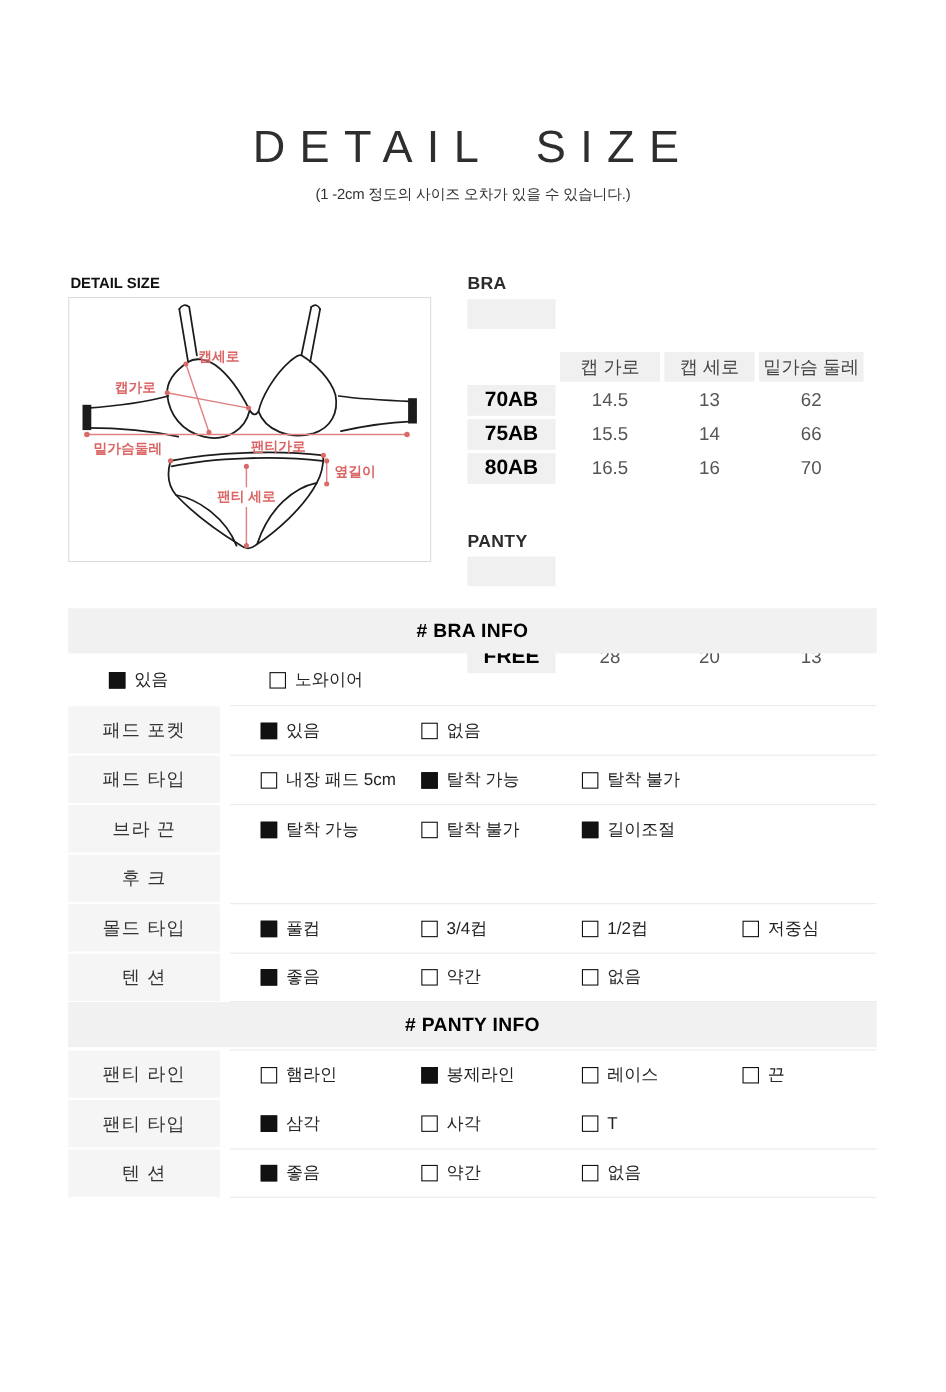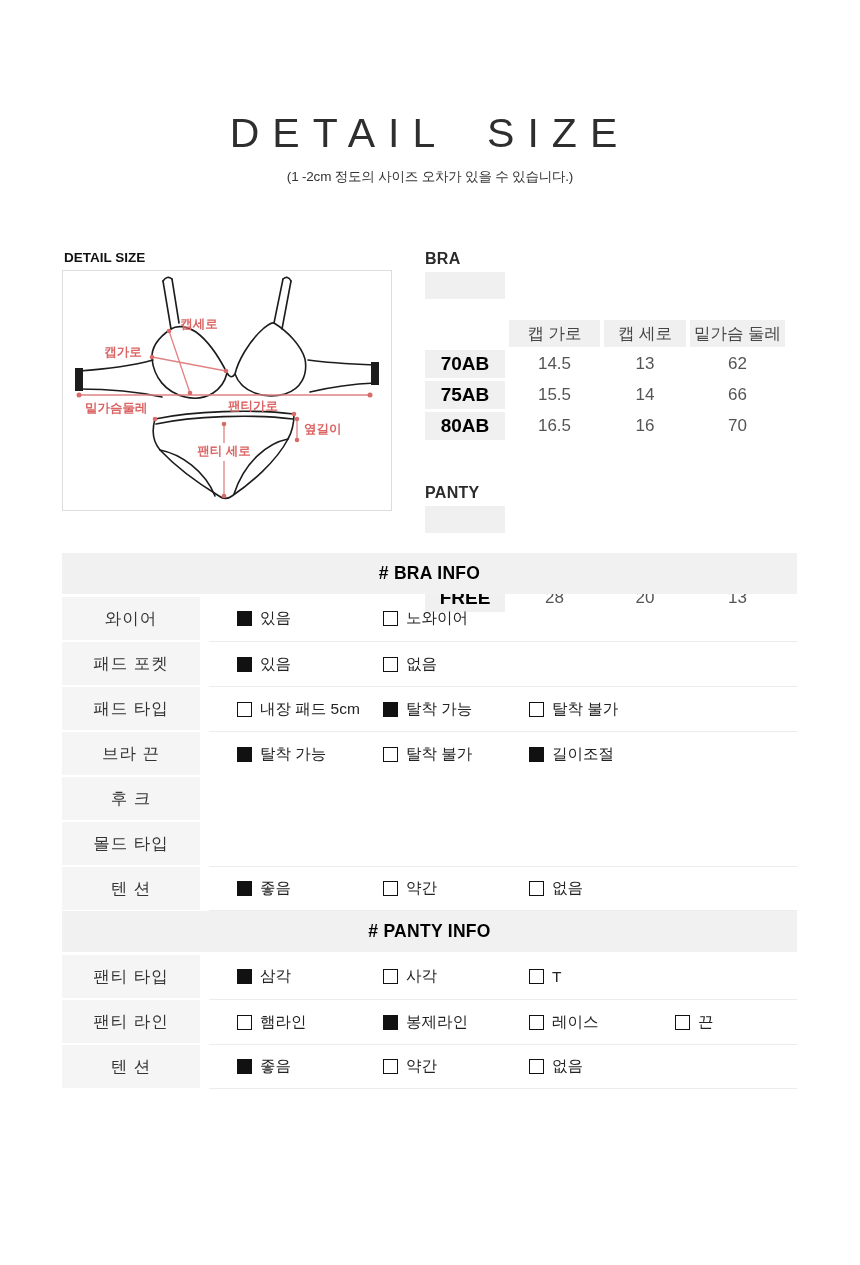--- a/index.html
+++ b/index.html
@@ -176,21 +176,20 @@
           <div class="st-cell st-value">28</div>
           <div class="st-cell st-value">20</div>
           <div class="st-cell st-value">13</div>
         </div>
       </div>
     </div>
 
   <div class="info-table" id="info-table">
       <div class="info-header"># BRA INFO</div>
       <div class="info-row first">
-        <div class="info-label">와이어</div>
         <div class="info-content">
           <div class="cb-item">
             <span class="cb checked"></span>
             <span class="cb-text">있음</span>
           </div>
           <div class="cb-item">
             <span class="cb"></span>
             <span class="cb-text">노와이어</span>
           </div>
         </div>
@@ -240,77 +239,95 @@
             <span class="cb checked"></span>
             <span class="cb-text">길이조절</span>
           </div>
         </div>
       </div>
       <div class="info-row">
         <div class="info-label">후 크</div>
       </div>
       <div class="info-row">
         <div class="info-label">몰드 타입</div>
+        <div class="info-content">
+          <div class="cb-item">
+            <span class="cb checked"></span>
+            <span class="cb-text">풀컵</span>
+          </div>
+          <div class="cb-item">
+            <span class="cb"></span>
+            <span class="cb-text">3/4컵</span>
+          </div>
+          <div class="cb-item">
+            <span class="cb"></span>
+            <span class="cb-text">1/2컵</span>
+          </div>
+          <div class="cb-item">
+            <span class="cb"></span>
+            <span class="cb-text">저중심</span>
+          </div>
+        </div>
       </div>
       <div class="info-row last">
         <div class="info-label">텐 션</div>
         <div class="info-content">
           <div class="cb-item">
             <span class="cb checked"></span>
             <span class="cb-text">좋음</span>
           </div>
           <div class="cb-item">
             <span class="cb"></span>
             <span class="cb-text">약간</span>
           </div>
           <div class="cb-item">
             <span class="cb"></span>
             <span class="cb-text">없음</span>
           </div>
         </div>
       </div>
       <div class="info-header"># PANTY INFO</div>
+      <div class="info-row">
+        <div class="info-label">팬티 라인</div>
+        <div class="info-content">
+          <div class="cb-item">
+            <span class="cb"></span>
+            <span class="cb-text">햄라인</span>
+          </div>
+          <div class="cb-item">
+            <span class="cb checked"></span>
+            <span class="cb-text">봉제라인</span>
+          </div>
+          <div class="cb-item">
+            <span class="cb"></span>
+            <span class="cb-text">레이스</span>
+          </div>
+          <div class="cb-item">
+            <span class="cb"></span>
+            <span class="cb-text">끈</span>
+          </div>
+        </div>
+      </div>
       <div class="info-row first">
         <div class="info-label">팬티 타입</div>
         <div class="info-content">
           <div class="cb-item">
             <span class="cb checked"></span>
             <span class="cb-text">삼각</span>
           </div>
           <div class="cb-item">
             <span class="cb"></span>
             <span class="cb-text">사각</span>
           </div>
           <div class="cb-item">
             <span class="cb"></span>
             <span class="cb-text">T</span>
           </div>
         </div>
       </div>
-      <div class="info-row">
-        <div class="info-label">팬티 라인</div>
-        <div class="info-content">
-          <div class="cb-item">
-            <span class="cb"></span>
-            <span class="cb-text">햄라인</span>
-          </div>
-          <div class="cb-item">
-            <span class="cb checked"></span>
-            <span class="cb-text">봉제라인</span>
-          </div>
-          <div class="cb-item">
-            <span class="cb"></span>
-            <span class="cb-text">레이스</span>
-          </div>
-          <div class="cb-item">
-            <span class="cb"></span>
-            <span class="cb-text">끈</span>
-          </div>
-        </div>
-      </div>
       <div class="info-row last">
         <div class="info-label">텐 션</div>
         <div class="info-content">
           <div class="cb-item">
             <span class="cb checked"></span>
             <span class="cb-text">좋음</span>
           </div>
           <div class="cb-item">
             <span class="cb"></span>
             <span class="cb-text">약간</span>

